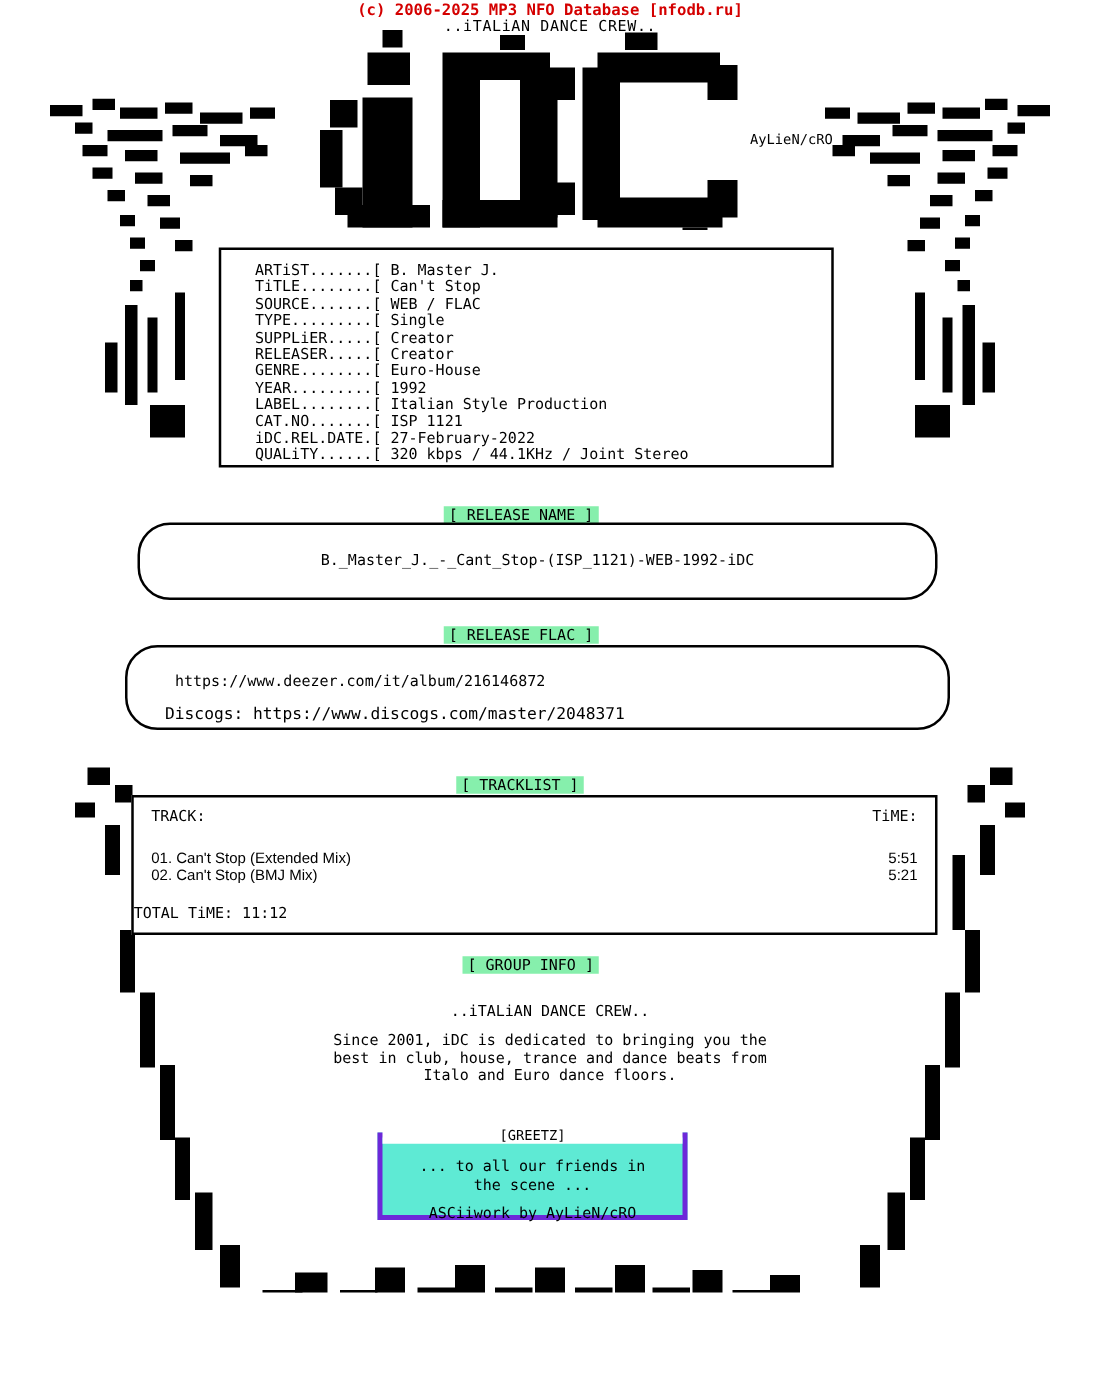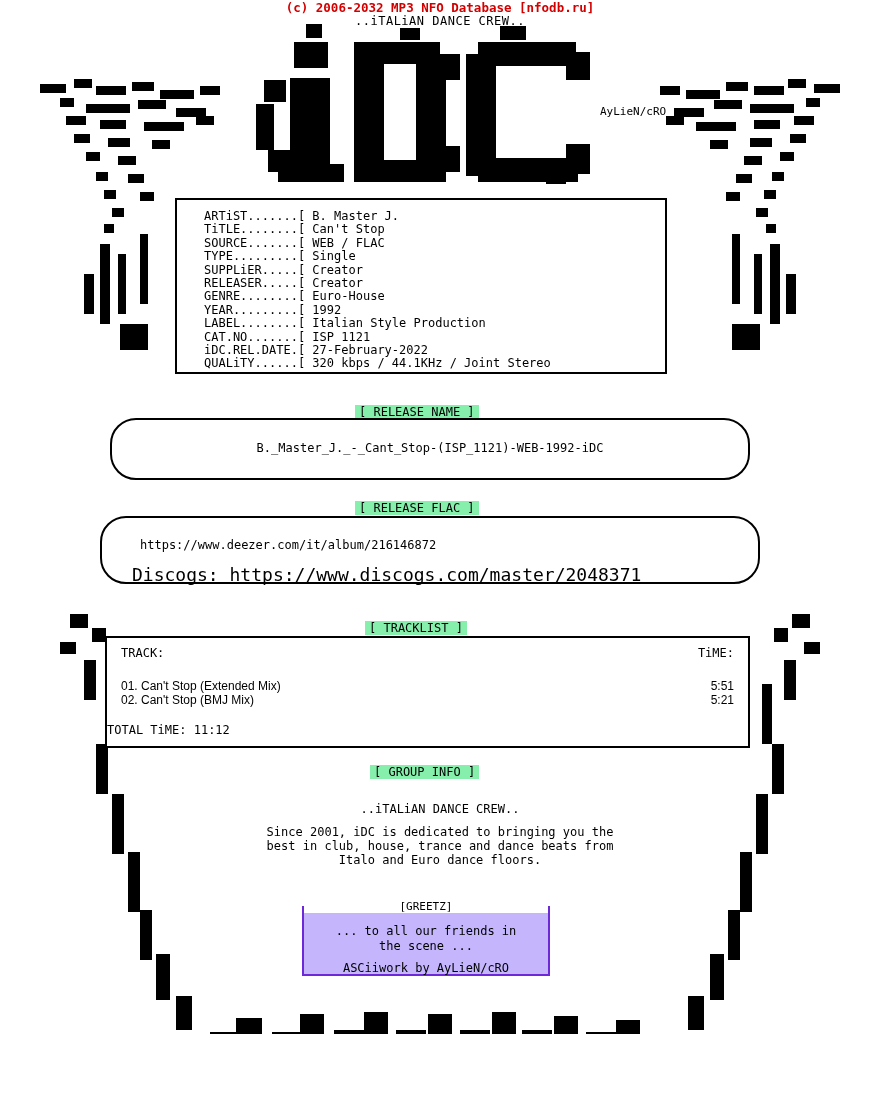--- a/index.html
+++ b/index.html
@@ -112,40 +112,40 @@
   }
   .tl-total {
     font-size: 12px;
     padding-right: 14px;
     font-family: "DejaVu Sans Mono", "Liberation Mono", monospace;
   }
 
   .greetz-box {
     position: absolute;
     box-sizing: border-box;
-    border: 2px solid #6d28d9;
-    background: #c4b5fd;
+    border: 4px solid #6d28d9;
+    background: #5eead4;
     text-align: center;
   }
   .greetz-label {
     position: absolute;
     top: -8px;
     left: 0; right: 0;
     text-align: center;
     font-size: 11px;
     background: #fff;
     font-family: "DejaVu Sans Mono", "Liberation Mono", monospace;
   }
 </style>
 </head>
 <body>
 
 <div class="page">
 
-  <div class="nfodb-bar">(c) 2006-2032 MP3 NFO Database [nfodb.ru]</div>
+  <div class="nfodb-bar">(c) 2006-2025 MP3 NFO Database [nfodb.ru]</div>
   <div class="crew-sub">..iTALiAN DANCE CREW..</div>
 
   <svg style="position:absolute;left:0;top:24px;width:880px;height:1010px;">
     <g fill="#000">
 
       <rect x="40" y="60" width="26" height="9"></rect>
         <rect x="74" y="55" width="18" height="9"></rect>
       <rect x="96" y="62" width="30" height="9"></rect>
         <rect x="132" y="58" width="22" height="9"></rect>
       <rect x="160" y="66" width="34" height="9"></rect>
@@ -300,21 +300,21 @@
   </div>
 
   <div class="caption" style="left:355px; top:405px;">[ RELEASE NAME ]</div>
   <div class="panel rounded" style="left:110px; top:418px; width:640px; height:62px;">
     <div class="center-text" style="margin-top:21px;">B._Master_J._-_Cant_Stop-(ISP_1121)-WEB-1992-iDC</div>
   </div>
 
   <div class="caption" style="left:355px; top:501px;">[ RELEASE FLAC ]</div>
   <div class="panel rounded" style="left:100px; top:516px; width:660px; height:68px;">
     <div style="margin-top:20px; margin-left:38px; font-size:12px;">https://www.deezer.com/it/album/216146872</div>
-    <div style="margin-top:12px; margin-left:30px; font-size:18px;">Discogs: https://www.discogs.com/master/2048371</div>
+    <div style="margin-top:12px; margin-left:30px; font-size:13px;">Discogs: https://www.discogs.com/master/2048371</div>
   </div>
 
   <div class="caption" style="left:365px; top:621px;">[ TRACKLIST ]</div>
   <div class="panel" style="left:105px; top:636px; width:645px; height:112px;">
     <div class="tl-head" style="margin-top:8px;">
       <span>TRACK:</span>
       <span>TiME:</span>
     </div>
     <div style="margin-top:20px;">
       <div class="tl-row">

